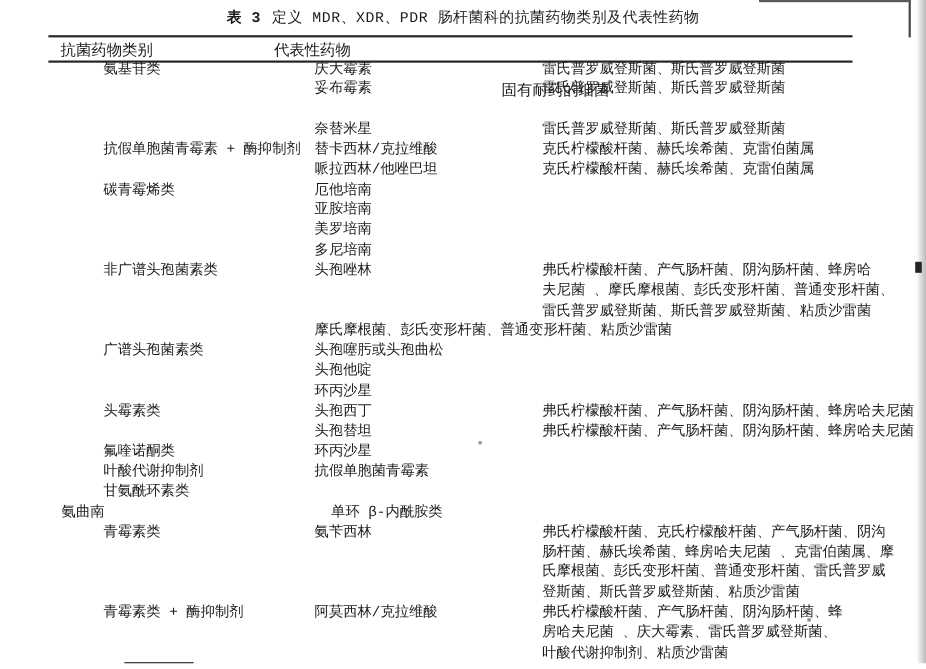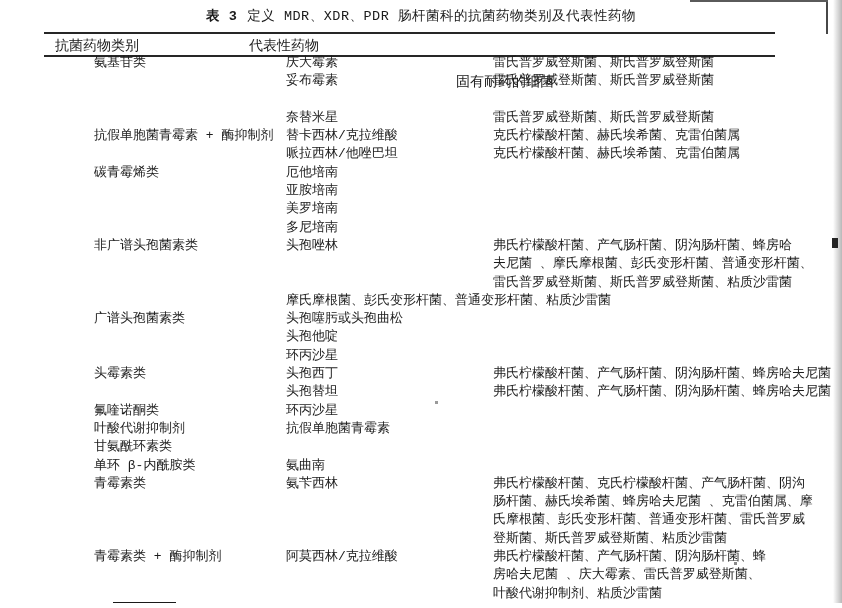--- a/index.html
+++ b/index.html
@@ -187,22 +187,22 @@
         </div>
       </div>
       <div class="cat-group">
         <div class="drug-row">
           <div class="cell cat-cell line">甘氨酰环素类</div>
           <div class="cell bact-cell"></div>
         </div>
       </div>
       <div class="cat-group">
         <div class="drug-row">
+          <div class="cell drug-cell line">氨曲南</div>
           <div class="cell cat-cell line">单环 β-内酰胺类</div>
-          <div class="cell drug-cell line">氨曲南</div>
           <div class="cell bact-cell"></div>
         </div>
       </div>
       <div class="cat-group">
         <div class="drug-row">
           <div class="cell cat-cell line">青霉素类</div>
           <div class="cell drug-cell line">氨苄西林</div>
           <div class="cell bact-cell">
             <div class="line">弗氏柠檬酸杆菌、克氏柠檬酸杆菌、产气肠杆菌、阴沟</div>
             <div class="line">肠杆菌、赫氏埃希菌、蜂房哈夫尼菌 、克雷伯菌属、摩</div>

